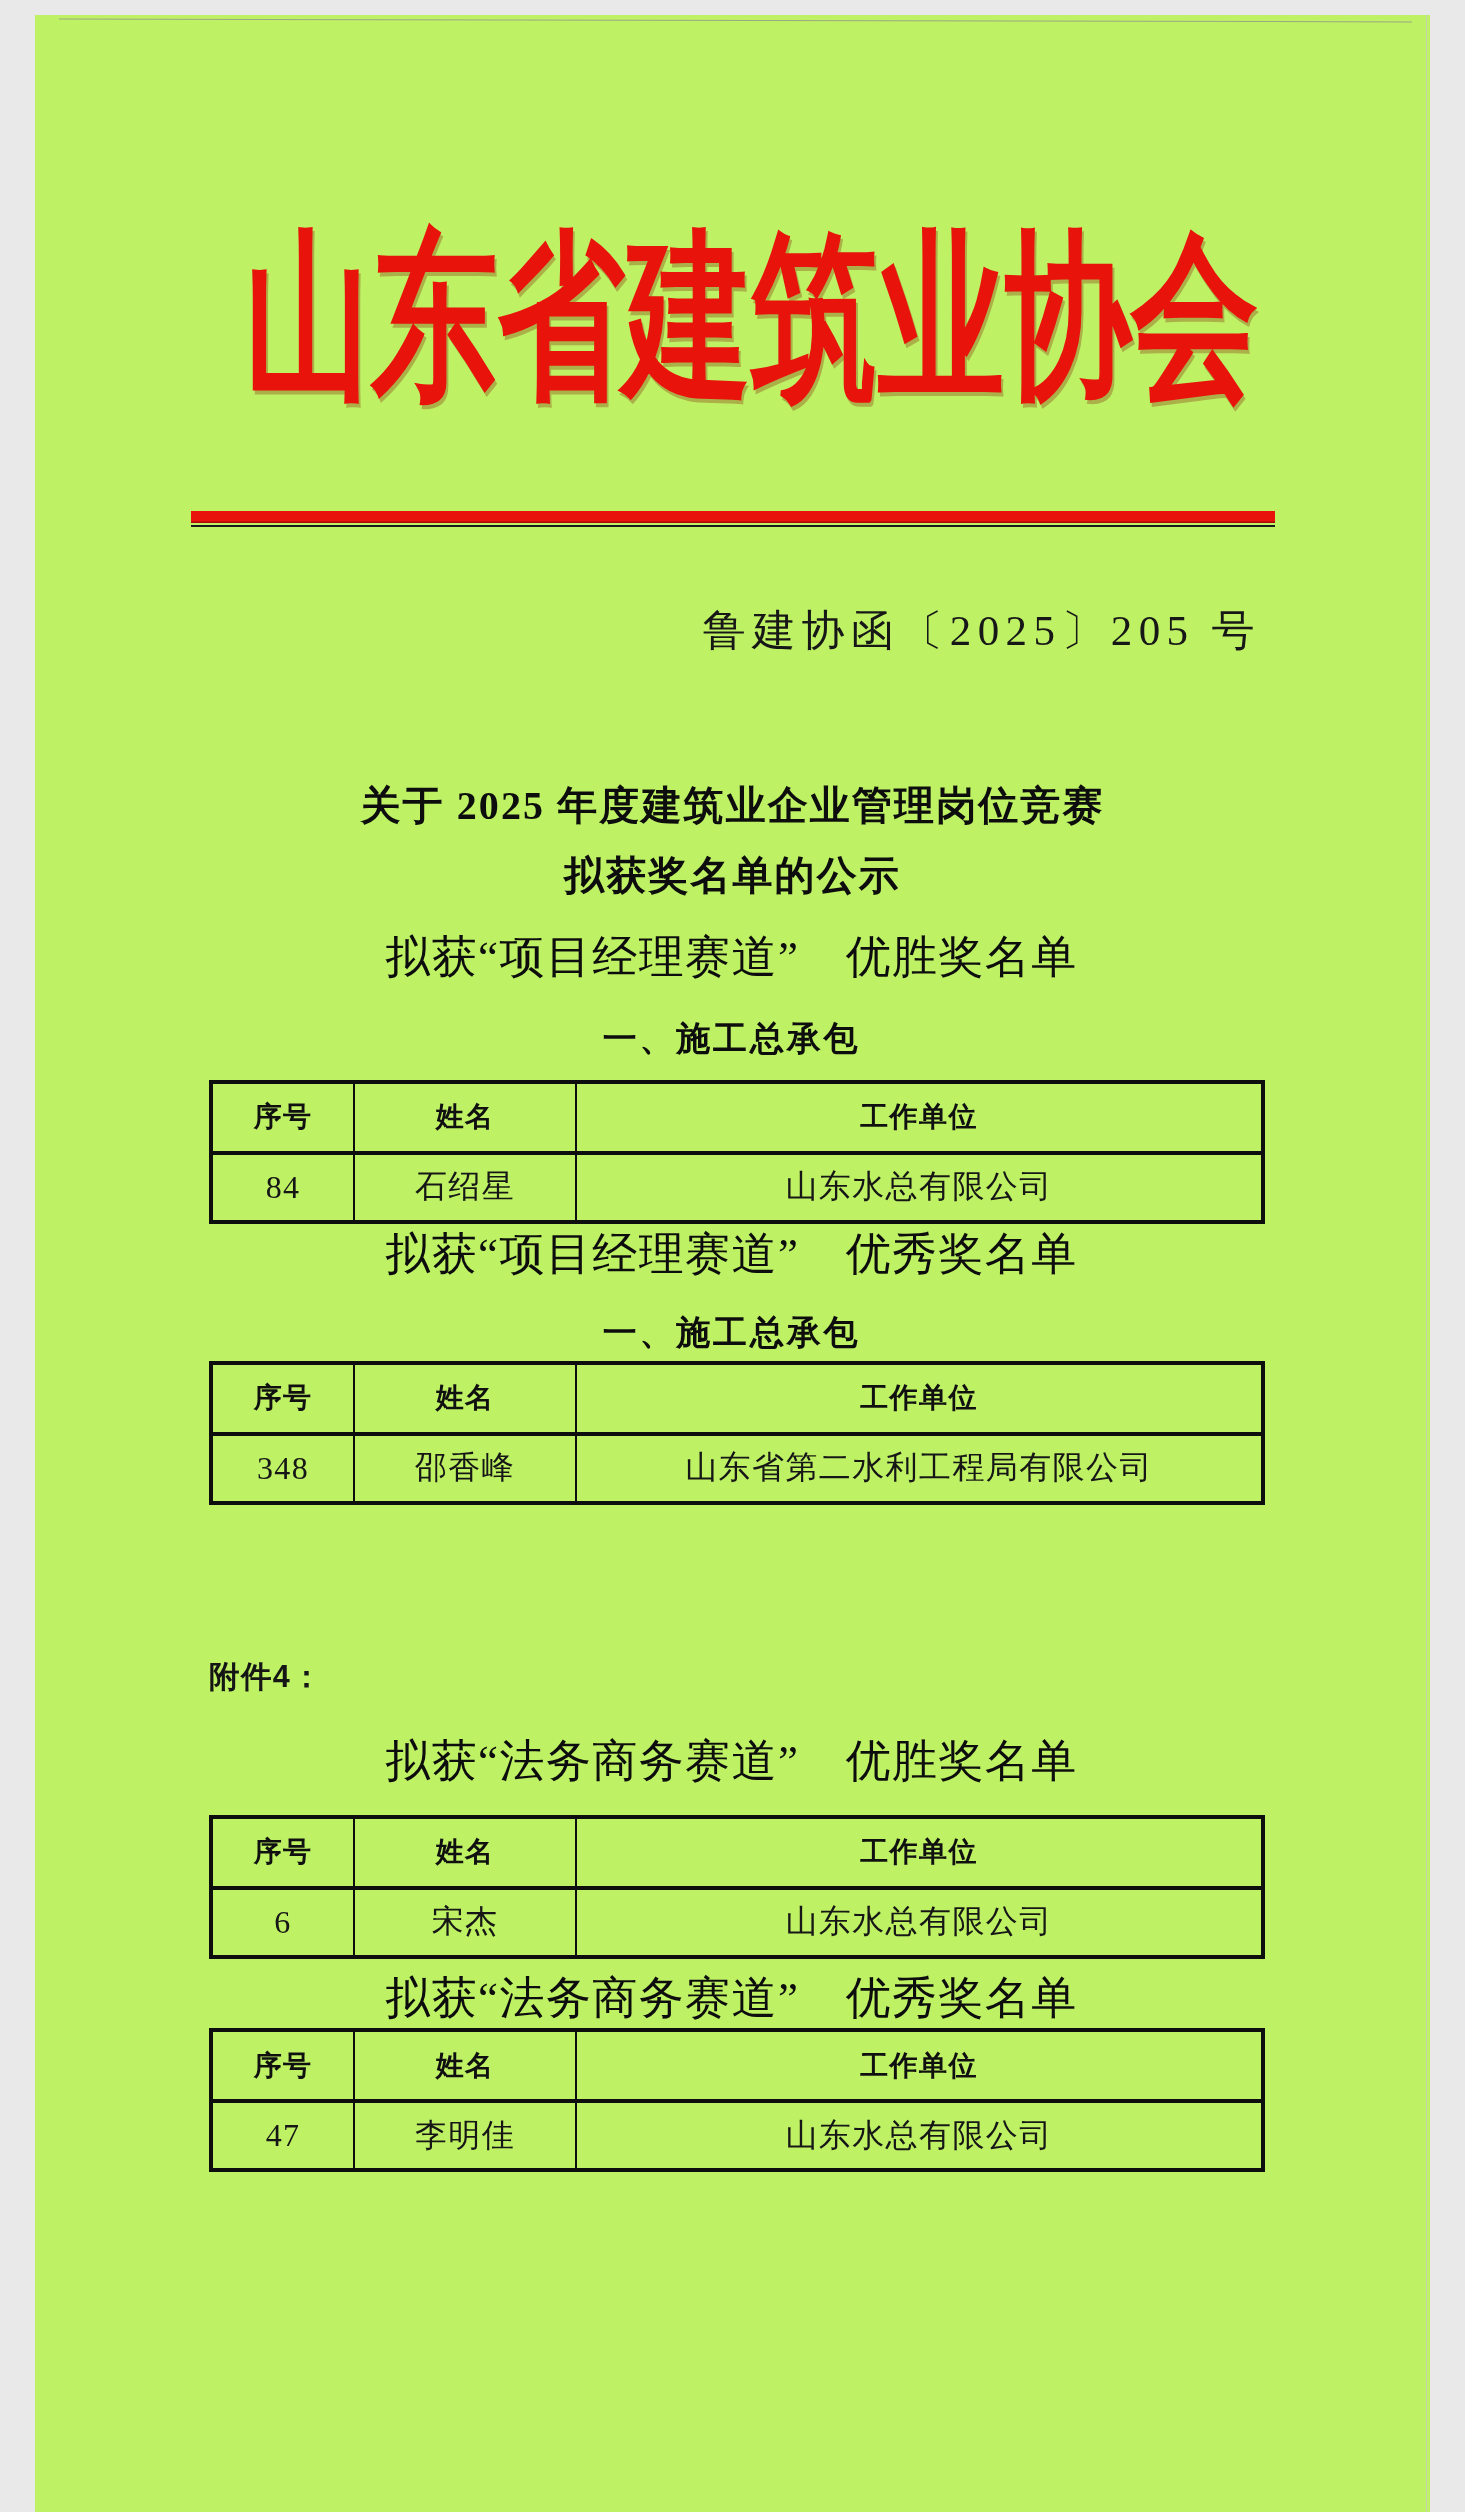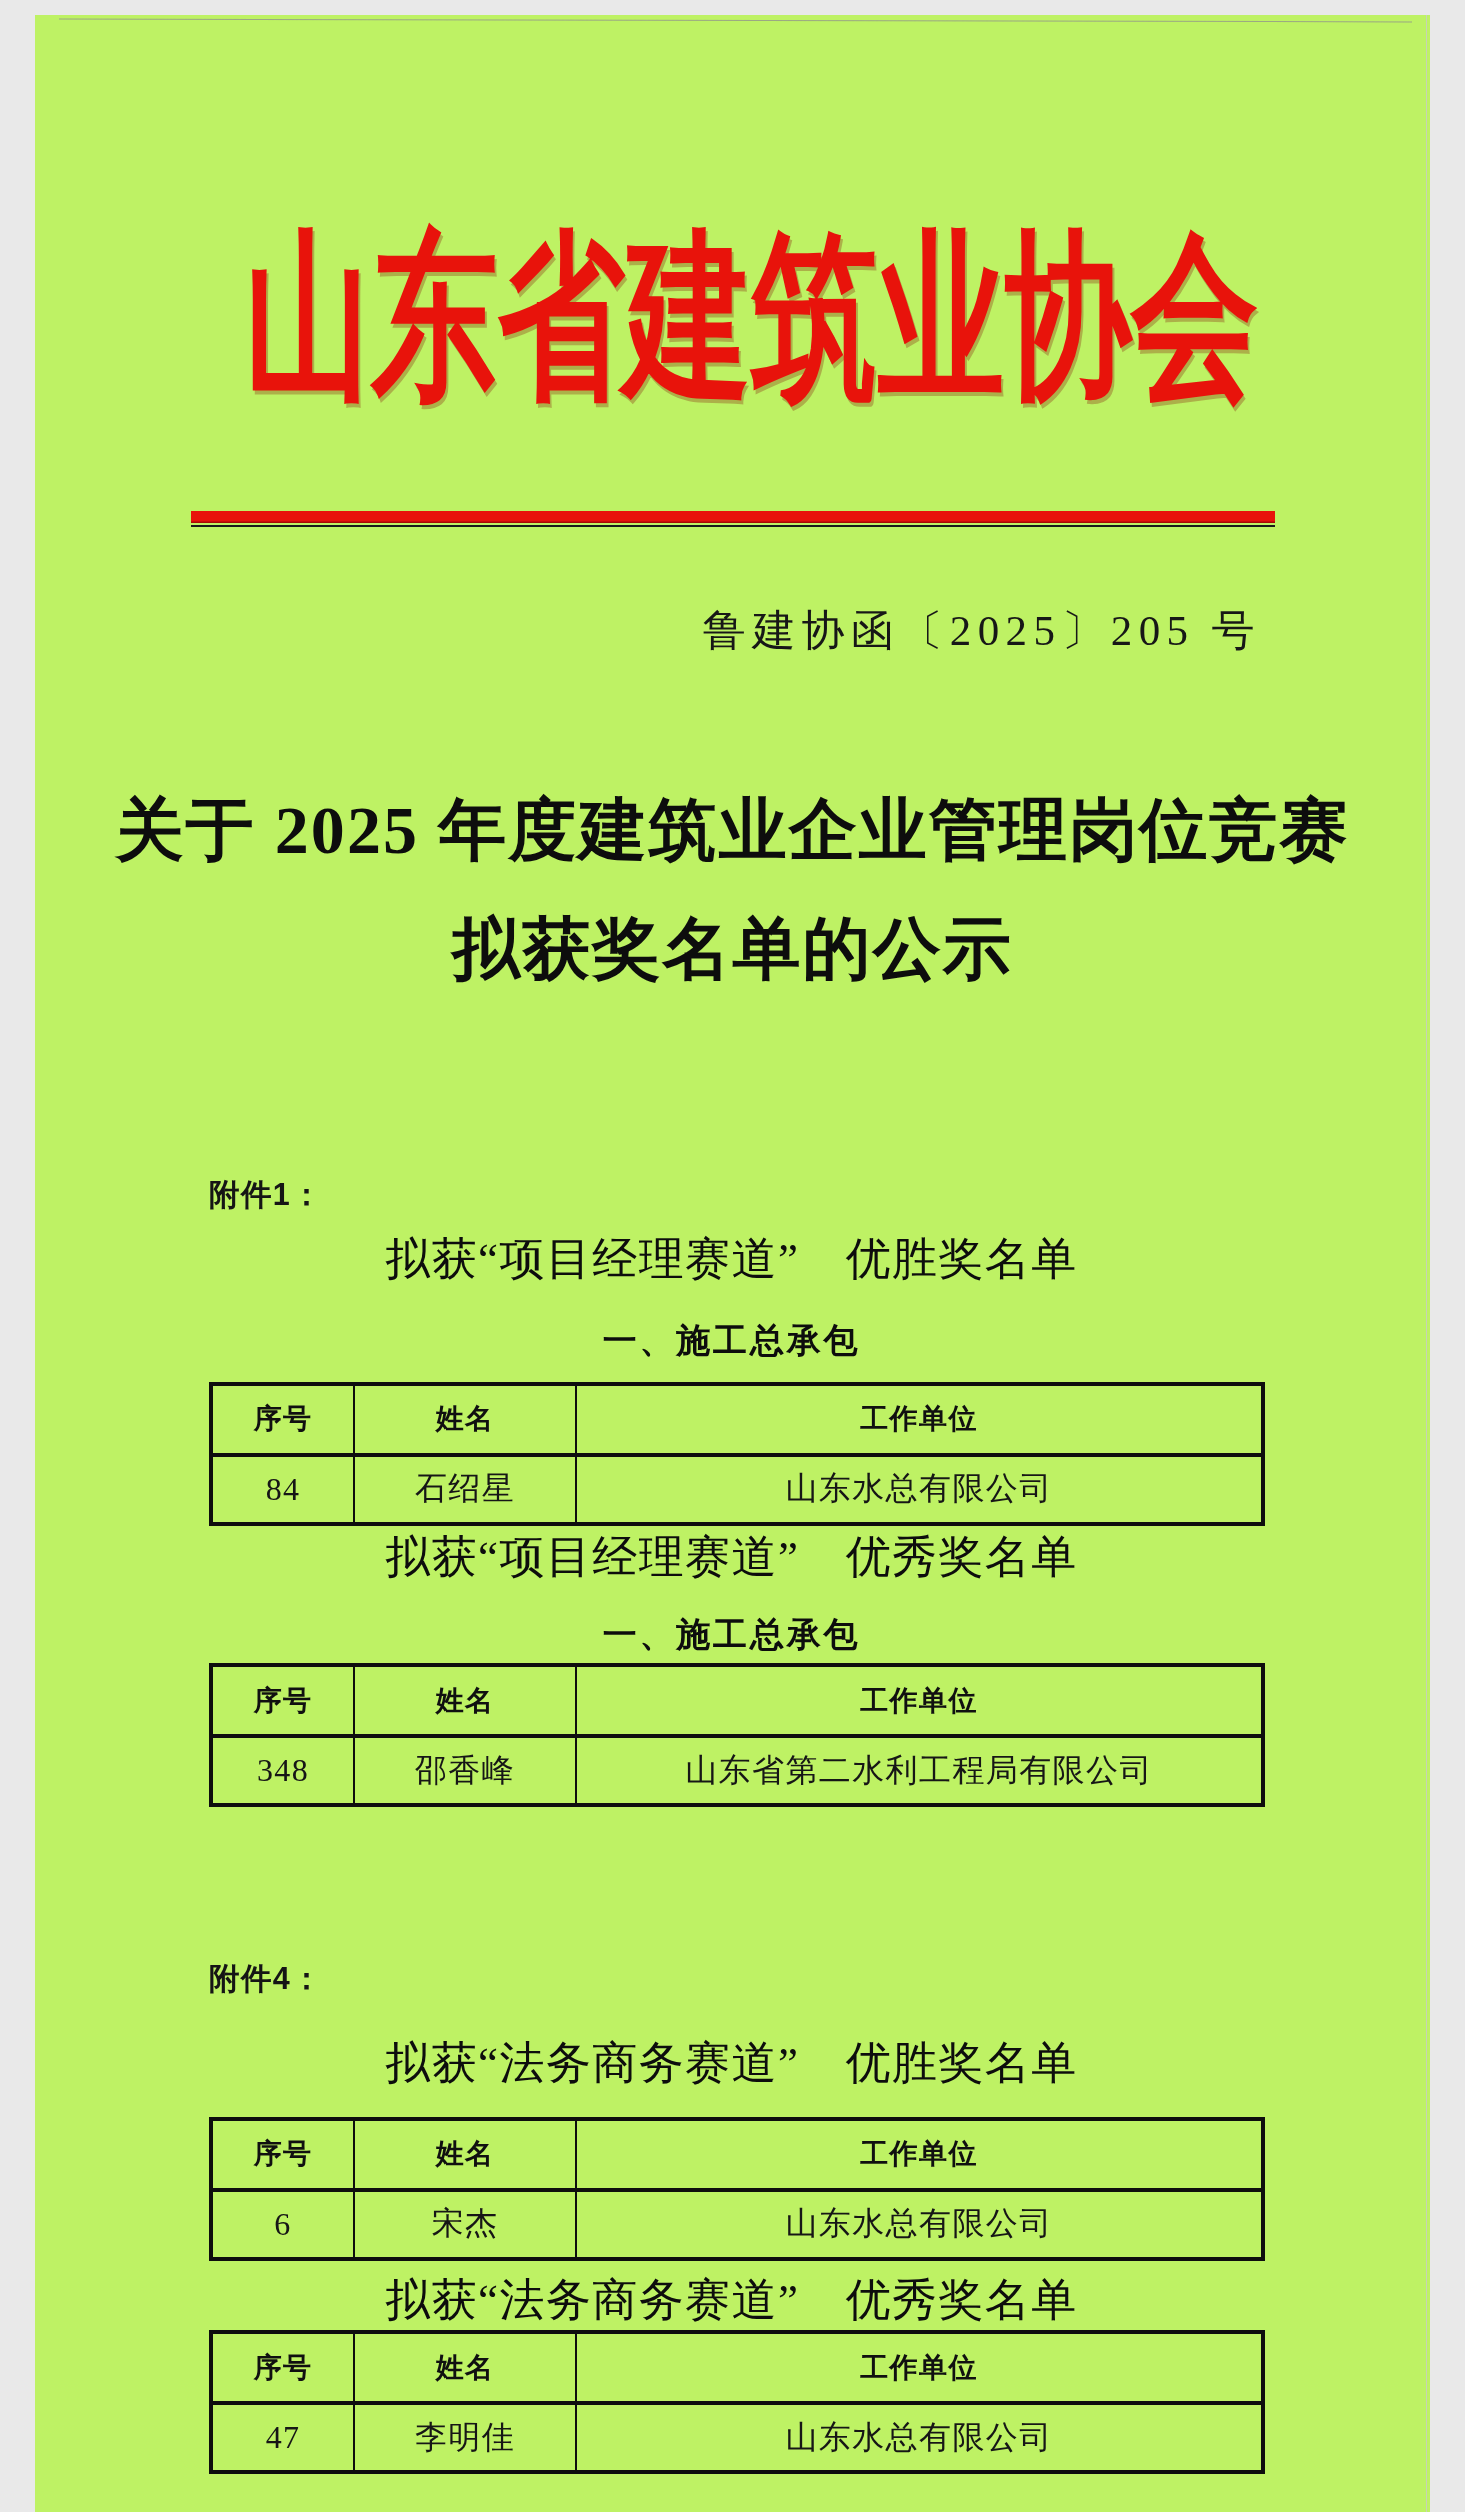--- a/index.html
+++ b/index.html
@@ -61,21 +61,21 @@
     letter-spacing: 6.4px;
     line-height: 1.25;
     color: #171717;
   }
 
   
   .page-title {
     margin-top: 113px;
     text-align: center;
     font-weight: bold;
-    font-size: 68px;
+    font-size: 40px;
     line-height: 1.75;
     letter-spacing: 2.1px;
     color: #0d0d0d;
   }
 
   
   .content { padding: 0 176px 0 174px; }
 
   .att-label {
     font-family: "Liberation Sans", "DejaVu Sans", sans-serif;
@@ -164,21 +164,20 @@
 
   <div class="doc-number">鲁建协函〔2025〕205 号</div>
 
   <div class="page-title">
     <div>关于 2025 年度建筑业企业管理岗位竞赛</div>
     <div>拟获奖名单的公示</div>
   </div>
 
   <div class="content">
 
-    <div class="att-label first">附件1：</div>
 
     <h3 class="award-heading mt-h1">拟获“项目经理赛道”　优胜奖名单</h3>
     <div class="category-sub mt-sub1">一、施工总承包</div>
 
     <table class="awards-table mt-t1">
       <colgroup>
           <col class="c1">
           <col class="c2">
           <col class="c3">
         </colgroup>

